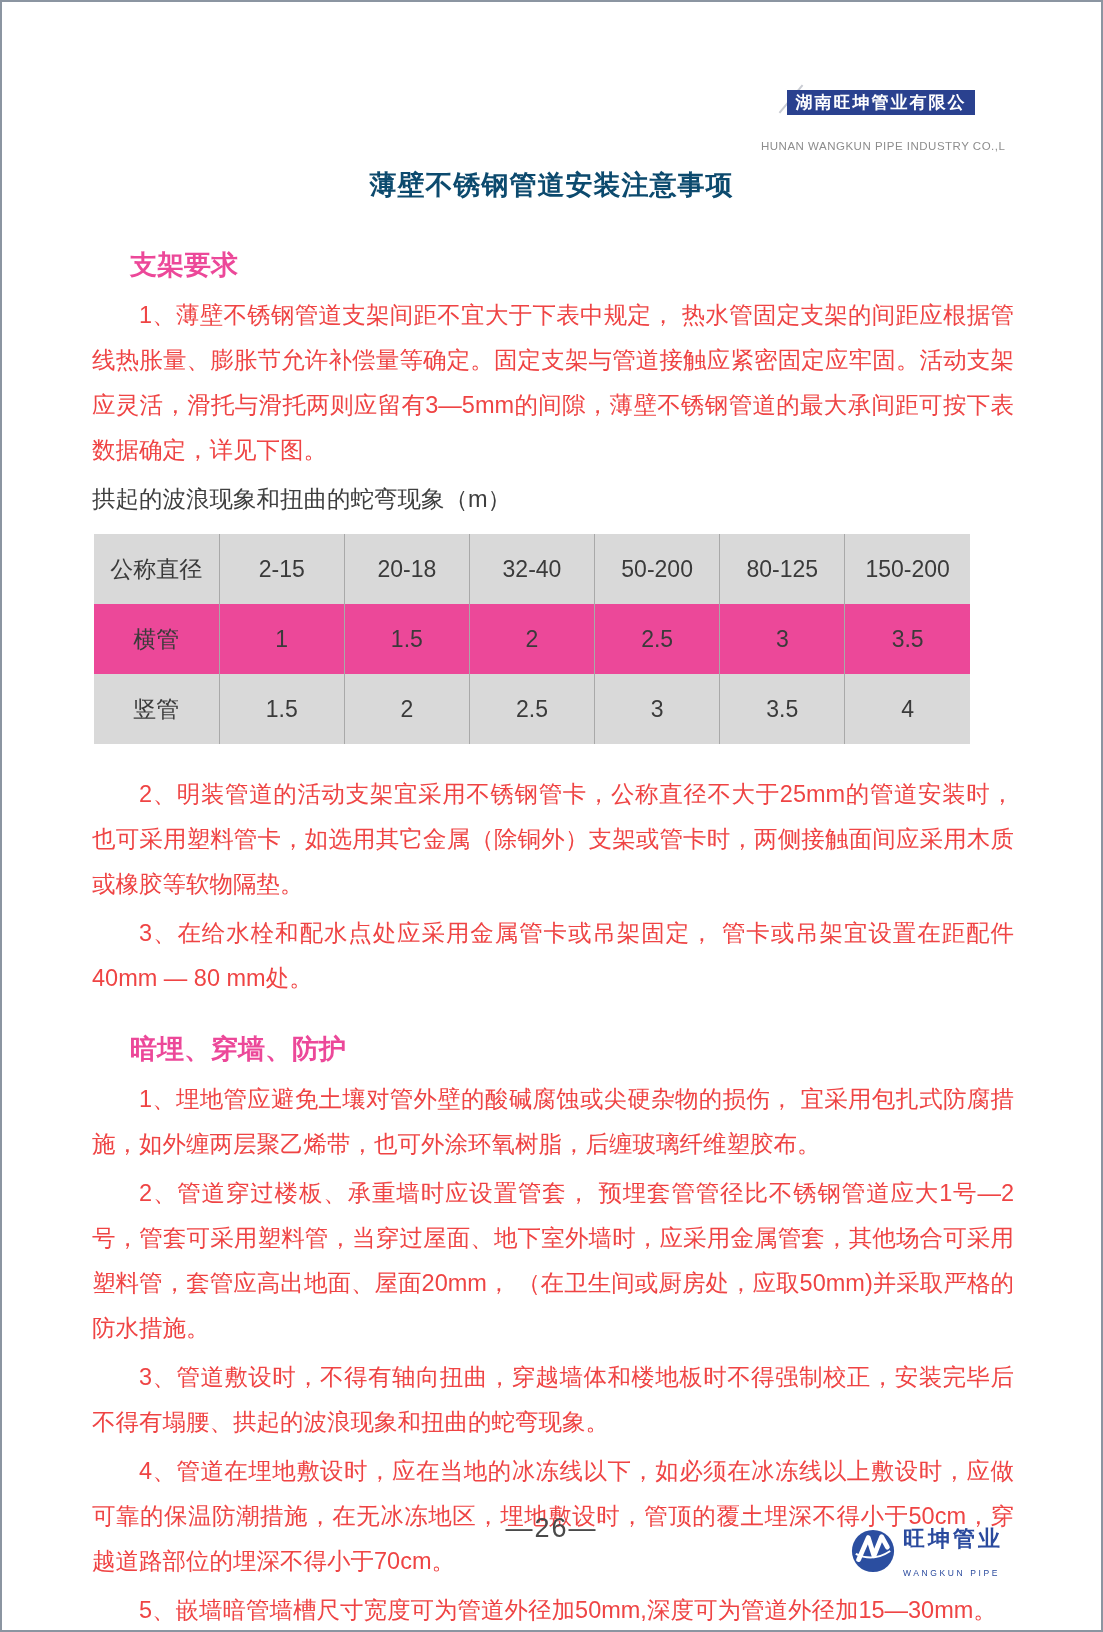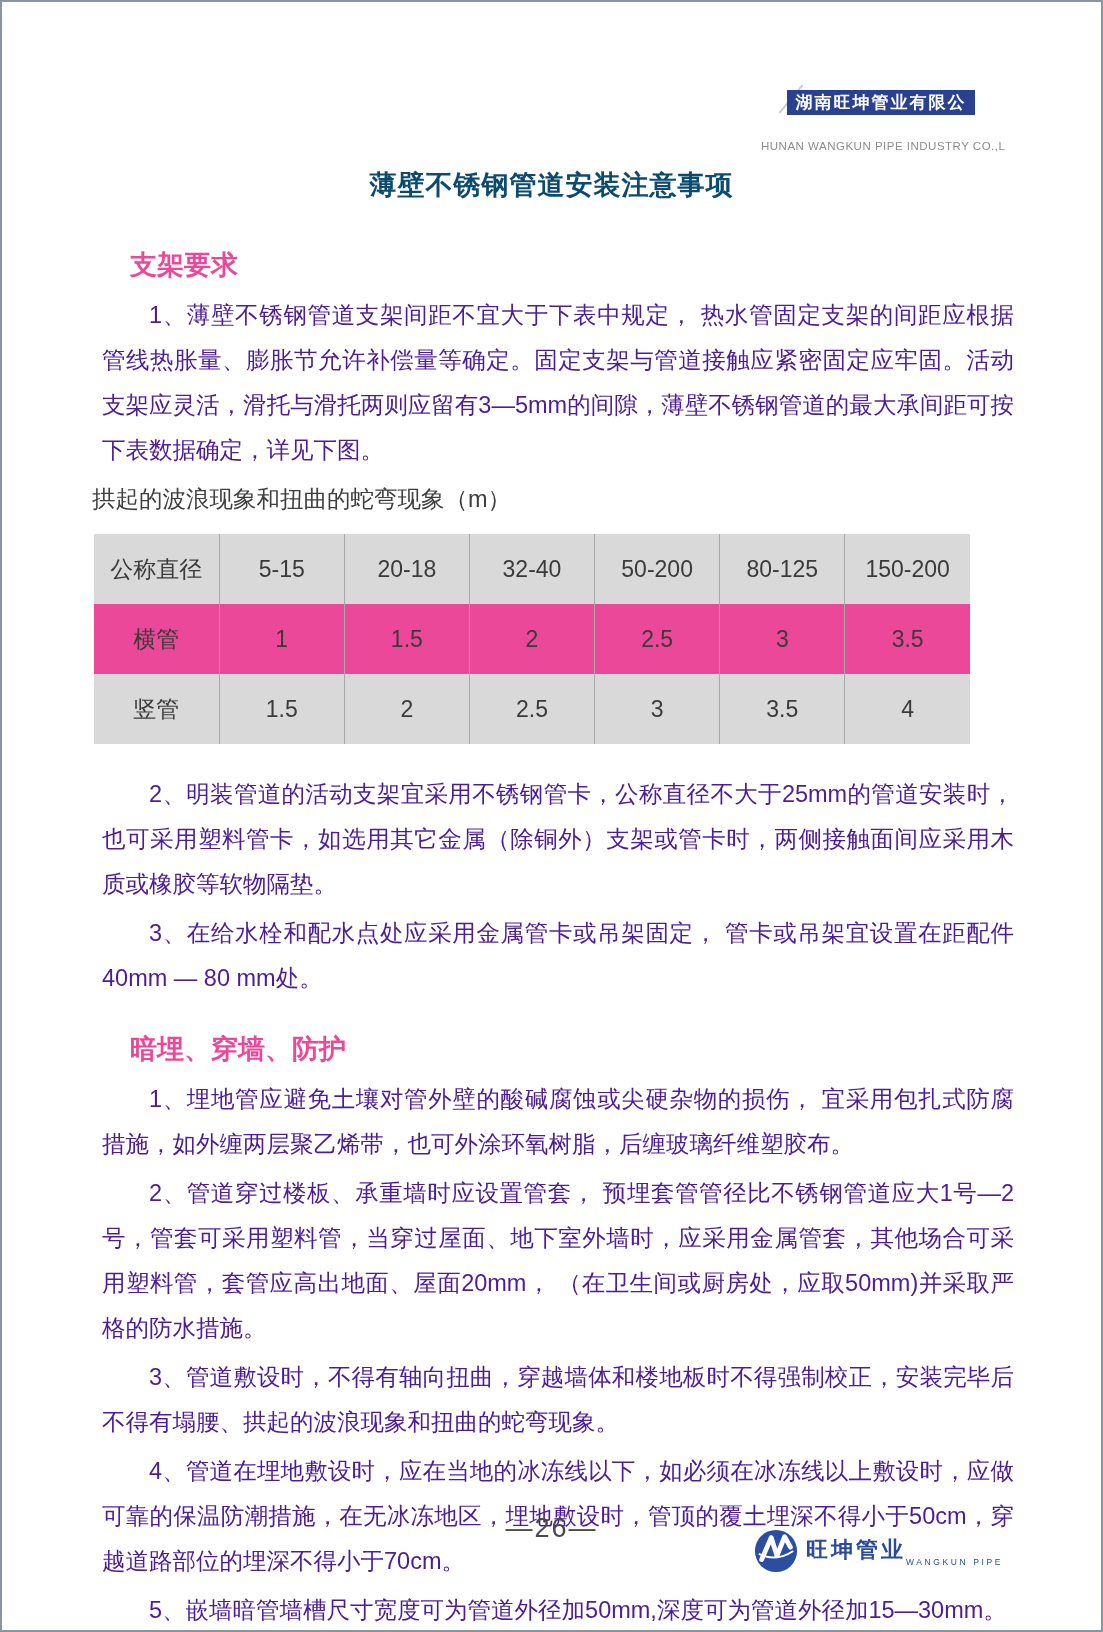--- a/index.html
+++ b/index.html
@@ -36,22 +36,22 @@
     letter-spacing:1px;
   }
   
   .content{position:absolute;top:245px;left:90px;width:922px;}
   .section-heading{
     font-size:27px;font-weight:bold;color:#ec4899;
     margin:0 0 10px 38px;
   }
   .section-heading.second{margin-top:30px;}
   p.body{
-    font-size:23.5px;line-height:45px;color:#4c1d95;
-    text-indent:2em;text-align:justify;margin:0 0 4px 10px;
+    font-size:23.5px;line-height:45px;color:#ef4444;
+    text-indent:2em;text-align:justify;margin:0 0 4px 0;
   }
   .table-caption{
     font-size:23.5px;line-height:45px;color:#3f3f3f;margin:4px 0 0 0;
   }
   
   table.spacing-table{
     width:876px;border-collapse:collapse;table-layout:fixed;
     margin:12px 0 28px 2px;
     font-size:23px;color:#3a3a3a;text-align:center;
   }
@@ -64,21 +64,21 @@
   .spacing-table tr.white td{background:#ec4899;}
   
   .page-number{
     position:absolute;bottom:86px;left:0;width:100%;
     text-align:center;font-size:27px;color:#4a4a4a;letter-spacing:2px;
   }
   .footer-logo{
     position:absolute;right:98px;bottom:52px;
     display:flex;align-items:center;gap:7px;
   }
-  .logo-text{display:flex;flex-direction:row;line-height:1;}
+  .logo-text{display:flex;flex-direction:column;line-height:1;}
   .logo-cn{font-size:22px;font-weight:bold;color:#2a4a9e;letter-spacing:3px;}
   .logo-en{font-size:8.5px;color:#2a4a9e;letter-spacing:2.6px;margin-top:19px;}
 </style>
 </head>
 <body>
 
 <div class="page">
 
   <div class="swoosh"></div>
   <div class="header">
@@ -91,21 +91,21 @@
   <div class="content">
 
     <div class="section-heading">支架要求</div>
     <p class="body">1、薄壁不锈钢管道支架间距不宜大于下表中规定， 热水管固定支架的间距应根据管线热胀量、膨胀节允许补偿量等确定。固定支架与管道接触应紧密固定应牢固。活动支架应灵活，滑托与滑托两则应留有3—5mm的间隙，薄壁不锈钢管道的最大承间距可按下表数据确定，详见下图。</p>
     <p class="table-caption">拱起的波浪现象和扭曲的蛇弯现象（m）</p>
 
     <table class="spacing-table">
       <tbody>
         <tr class="gray">
           <th>公称直径</th>
-          <th>5-15</th>
+          <th>2-15</th>
           <th>20-18</th>
           <th>32-40</th>
           <th>50-200</th>
           <th>80-125</th>
           <th>150-200</th>
         </tr>
         <tr class="white">
           <td>横管</td>
           <td>1</td>
           <td>1.5</td>

